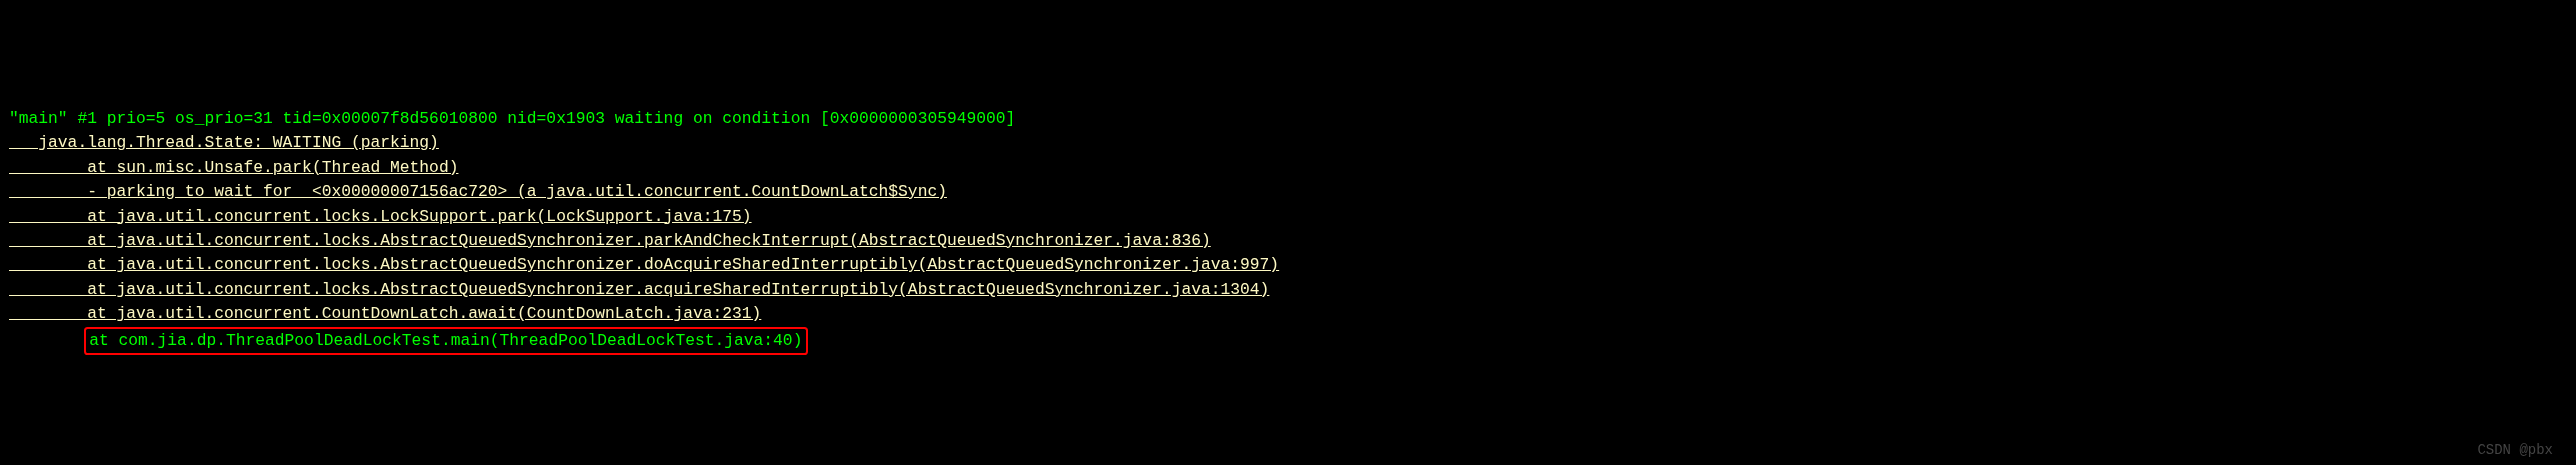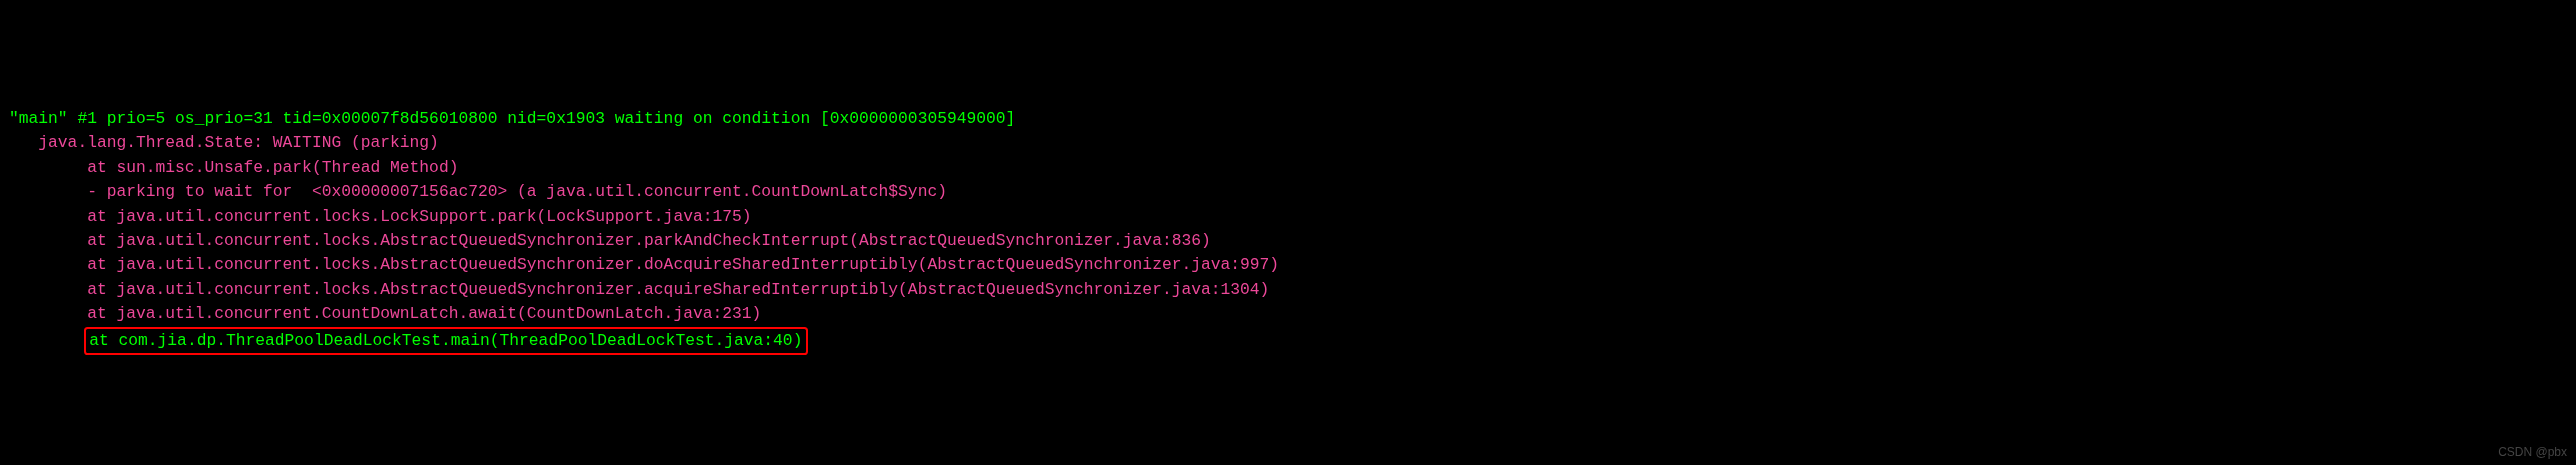--- a/index.html
+++ b/index.html
@@ -14,36 +14,37 @@
       font-size: 16.3px;
       line-height: 1.5;
       padding: 9px;
       white-space: pre;
       overflow-x: auto;
     }
     .thread-header {
       color: #00ff00;
     }
     .stack-line {
-      color: #ec4899;
+      color: #fef9c3;
+      text-decoration: underline;
     }
     .highlighted {
       display: inline-block;
       border: 2.7px solid #ff0000;
       border-radius: 3.6px;
       padding: 0px 3.6px;
       margin-left: -3.6px;
     }
     .watermark {
       position: fixed;
       bottom: 4.5px;
-      right: 9px;
+      right: 23px;
       color: #444444;
-      font-size: 12px;
-      font-family: Liberation Sans, sans-serif;
+      font-size: 14px;
+      font-family: Liberation Mono, monospace;
     }
   </style>
 </head>
 <body>
 
 
 
 <div><span class="thread-header">"main" #1 prio=5 os_prio=31 tid=0x00007f8d56010800 nid=0x1903 waiting on condition [0x0000000305949000]</span>
 <span class="stack-line">   java.lang.Thread.State: WAITING (parking)</span>
 <span class="stack-line">        at sun.misc.Unsafe.park(Thread Method)</span>

